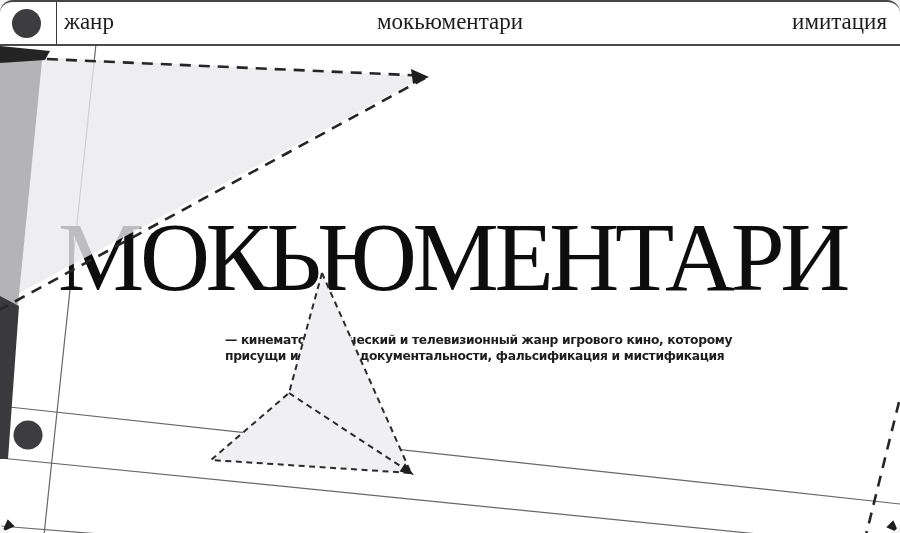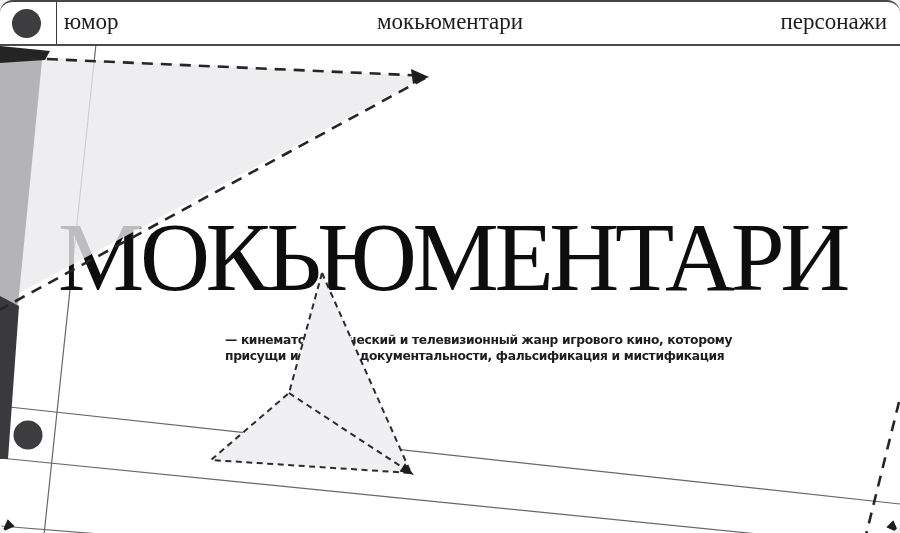--- a/index.html
+++ b/index.html
@@ -72,18 +72,18 @@
     <polygon points="2,530 14.7,524.3 7.7,517.3" class="arrow"></polygon>
     <polygon points="899,531 893.3,518.3 886.3,525.3" class="arrow"></polygon>
 
     <circle cx="28" cy="433" r="14.5" fill="#3d3d3f"></circle>
   </svg>
 
   <div class="topbar">
     <div class="logo-cell">
       <div class="logo-dot"></div>
     </div>
-    <div class="nav-item nav-left">юмор</div>
+    <div class="nav-item nav-left">жанр</div>
     <div class="nav-item nav-center">мокьюментари</div>
-    <div class="nav-item nav-right">персонажи</div>
+    <div class="nav-item nav-right">имитация</div>
   </div>
 
 </div>
 
 </body></html>

